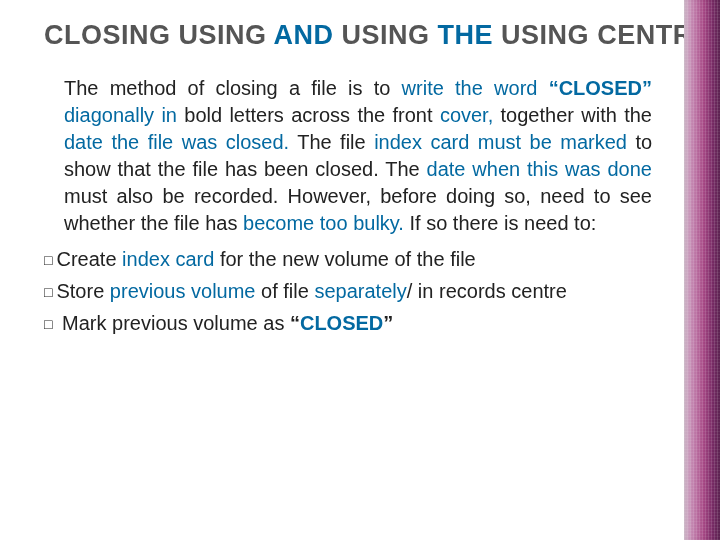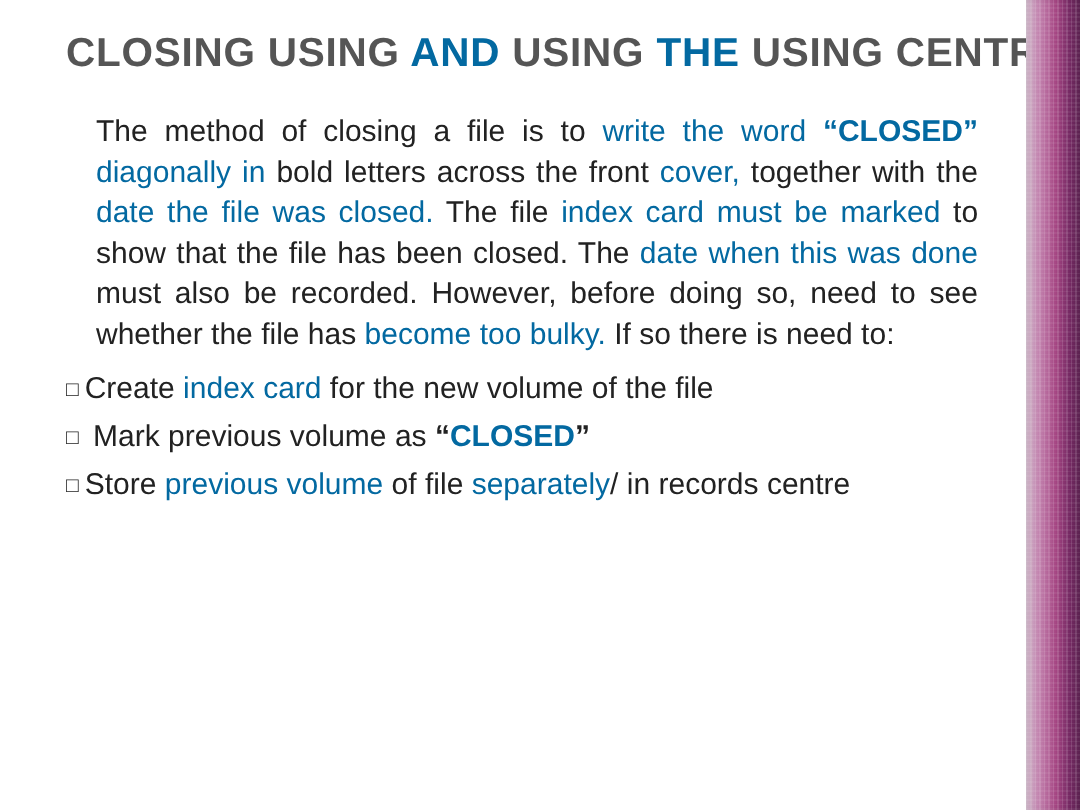--- a/index.html
+++ b/index.html
@@ -106,18 +106,18 @@
 <body>
 
 <div class="slide">
 
   <div class="title" id="title"><span class="tw">CLOSING</span> <span class="tw">USING</span> <span class="tw red">AND</span> <span class="tw">USING</span> <span class="tw red">THE</span> <span class="tw">USING</span> <span class="tw">CENTRE</span></div>
 
   <div class="para" id="para"><span class="w">The</span> <span class="w">method</span> <span class="w">of</span> <span class="w">closing</span> <span class="w">a</span> <span class="w">file</span> <span class="w">is</span> <span class="w">to</span> <span class="w red">write</span> <span class="w red">the</span> <span class="w red">word</span> <span class="w red b">“CLOSED”</span> <span class="w red">diagonally</span> <span class="w red">in</span> <span class="w">bold</span> <span class="w">letters</span> <span class="w">across</span> <span class="w">the</span> <span class="w">front</span> <span class="w red">cover,</span> <span class="w">together</span> <span class="w">with</span> <span class="w">the</span> <span class="w red">date</span> <span class="w red">the</span> <span class="w red">file</span> <span class="w red">was</span> <span class="w red">closed.</span> <span class="w">The</span> <span class="w">file</span> <span class="w red">index</span> <span class="w red">card</span> <span class="w red">must</span> <span class="w red">be</span> <span class="w red">marked</span> <span class="w">to</span> <span class="w">show</span> <span class="w">that</span> <span class="w">the</span> <span class="w">file</span> <span class="w">has</span> <span class="w">been</span> <span class="w">closed.</span> <span class="w">The</span> <span class="w red">date</span> <span class="w red">when</span> <span class="w red">this</span> <span class="w red">was</span> <span class="w red">done</span> <span class="w">must</span> <span class="w">also</span> <span class="w">be</span> <span class="w">recorded.</span> <span class="w">However,</span> <span class="w">before</span> <span class="w">doing</span> <span class="w">so,</span> <span class="w">need</span> <span class="w">to</span> <span class="w">see</span> <span class="w">whether</span> <span class="w">the</span> <span class="w">file</span> <span class="w">has</span> <span class="w red">become</span> <span class="w red">too</span> <span class="w red">bulky.</span> <span class="w">If</span> <span class="w">so</span> <span class="w">there</span> <span class="w">is</span> <span class="w">need</span> <span class="w">to:</span></div>
 
   <div class="list" id="list">
       <div class="li"><span class="box">□</span><span class="w">Create</span> <span class="w red">index</span> <span class="w red">card</span> <span class="w">for</span> <span class="w">the</span> <span class="w">new</span> <span class="w">volume</span> <span class="w">of</span> <span class="w">the</span> <span class="w">file</span></div>
+      <div class="li"><span class="box">□</span><span class="w">Store</span> <span class="w red">previous</span> <span class="w red">volume</span> <span class="w">of</span> <span class="w">file</span> <span class="w red">separately</span><span class="w">/</span> <span class="w">in</span> <span class="w">records</span> <span class="w">centre</span></div>
       <div class="li"><span class="box">□</span> <span class="w">Mark</span> <span class="w">previous</span> <span class="w">volume</span> <span class="w">as</span> <span class="w b">“</span><span class="w red b">CLOSED</span><span class="w b">”</span></div>
-      <div class="li"><span class="box">□</span><span class="w">Store</span> <span class="w red">previous</span> <span class="w red">volume</span> <span class="w">of</span> <span class="w">file</span> <span class="w red">separately</span><span class="w">/</span> <span class="w">in</span> <span class="w">records</span> <span class="w">centre</span></div>
     </div>
 
   <div class="side"></div>
 </div>
 
 </body></html>

